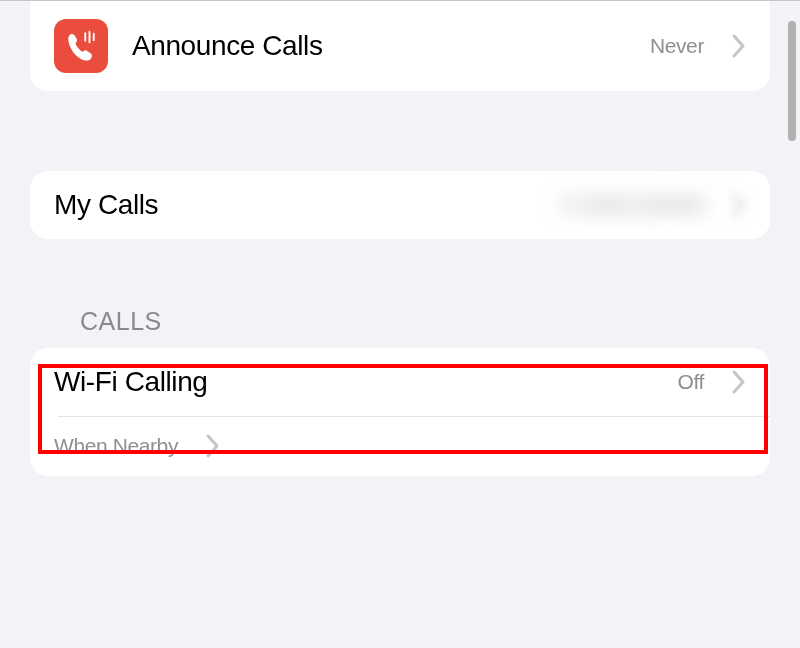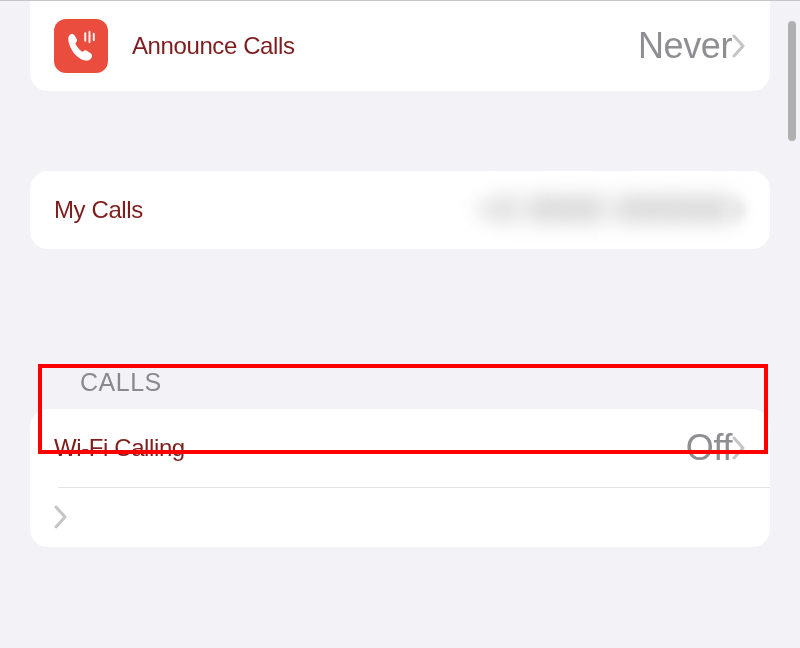--- a/index.html
+++ b/index.html
@@ -51,30 +51,30 @@
       display: flex;
       align-items: center;
       justify-content: center;
       flex-shrink: 0;
       margin-right: 24px;
     }
     .icon-box.red {
       background: #ea4d3d;
     }
     .label {
-      font-size: 24px;
-      color: #7f1d1d;
+      font-size: 28px;
+      color: #000000;
       letter-spacing: -0.4px;
       flex-grow: 1;
       font-weight: 400;
     }
     .value {
-      font-size: 36px;
+      font-size: 21px;
       color: #8e8e93;
-      margin-right: 0;
+      margin-right: 28px;
       letter-spacing: -0.4px;
       font-weight: 400;
     }
     .value.blurred {
       filter: blur(10px);
       color: #999;
       user-select: none;
     }
     .chevron {
       width: 14px;
@@ -84,21 +84,21 @@
     .chevron svg {
       width: 100%;
       height: 100%;
       display: block;
     }
     .section-header {
       font-size: 25px;
       color: #8a8a8e;
       letter-spacing: 0.5px;
       padding: 0 28px 12px 50px;
-      margin-top: 119px;
+      margin-top: 68px;
       font-weight: 400;
     }
     .spacer-lg {
       height: 80px;
     }
     .highlight {
       position: absolute;
       border: 4px solid #ff0000;
       pointer-events: none;
       z-index: 10;
@@ -160,20 +160,21 @@
     <div class="row" id="wifi-calling-row">
       <div class="label">Wi-Fi Calling</div>
       <div class="value">Off</div>
       <div class="chevron">
         <svg viewBox="0 0 14 24">
             <path d="M2 2 L11 12 L2 22" stroke="#c5c5c7" stroke-width="3" fill="none" stroke-linecap="round" stroke-linejoin="round"></path>
           </svg>
       </div>
     </div>
     <div class="row">
+      <div class="value">When Nearby</div>
       <div class="chevron">
         <svg viewBox="0 0 14 24">
             <path d="M2 2 L11 12 L2 22" stroke="#c5c5c7" stroke-width="3" fill="none" stroke-linecap="round" stroke-linejoin="round"></path>
           </svg>
       </div>
     </div>
   </div>
 
 </div>
 

